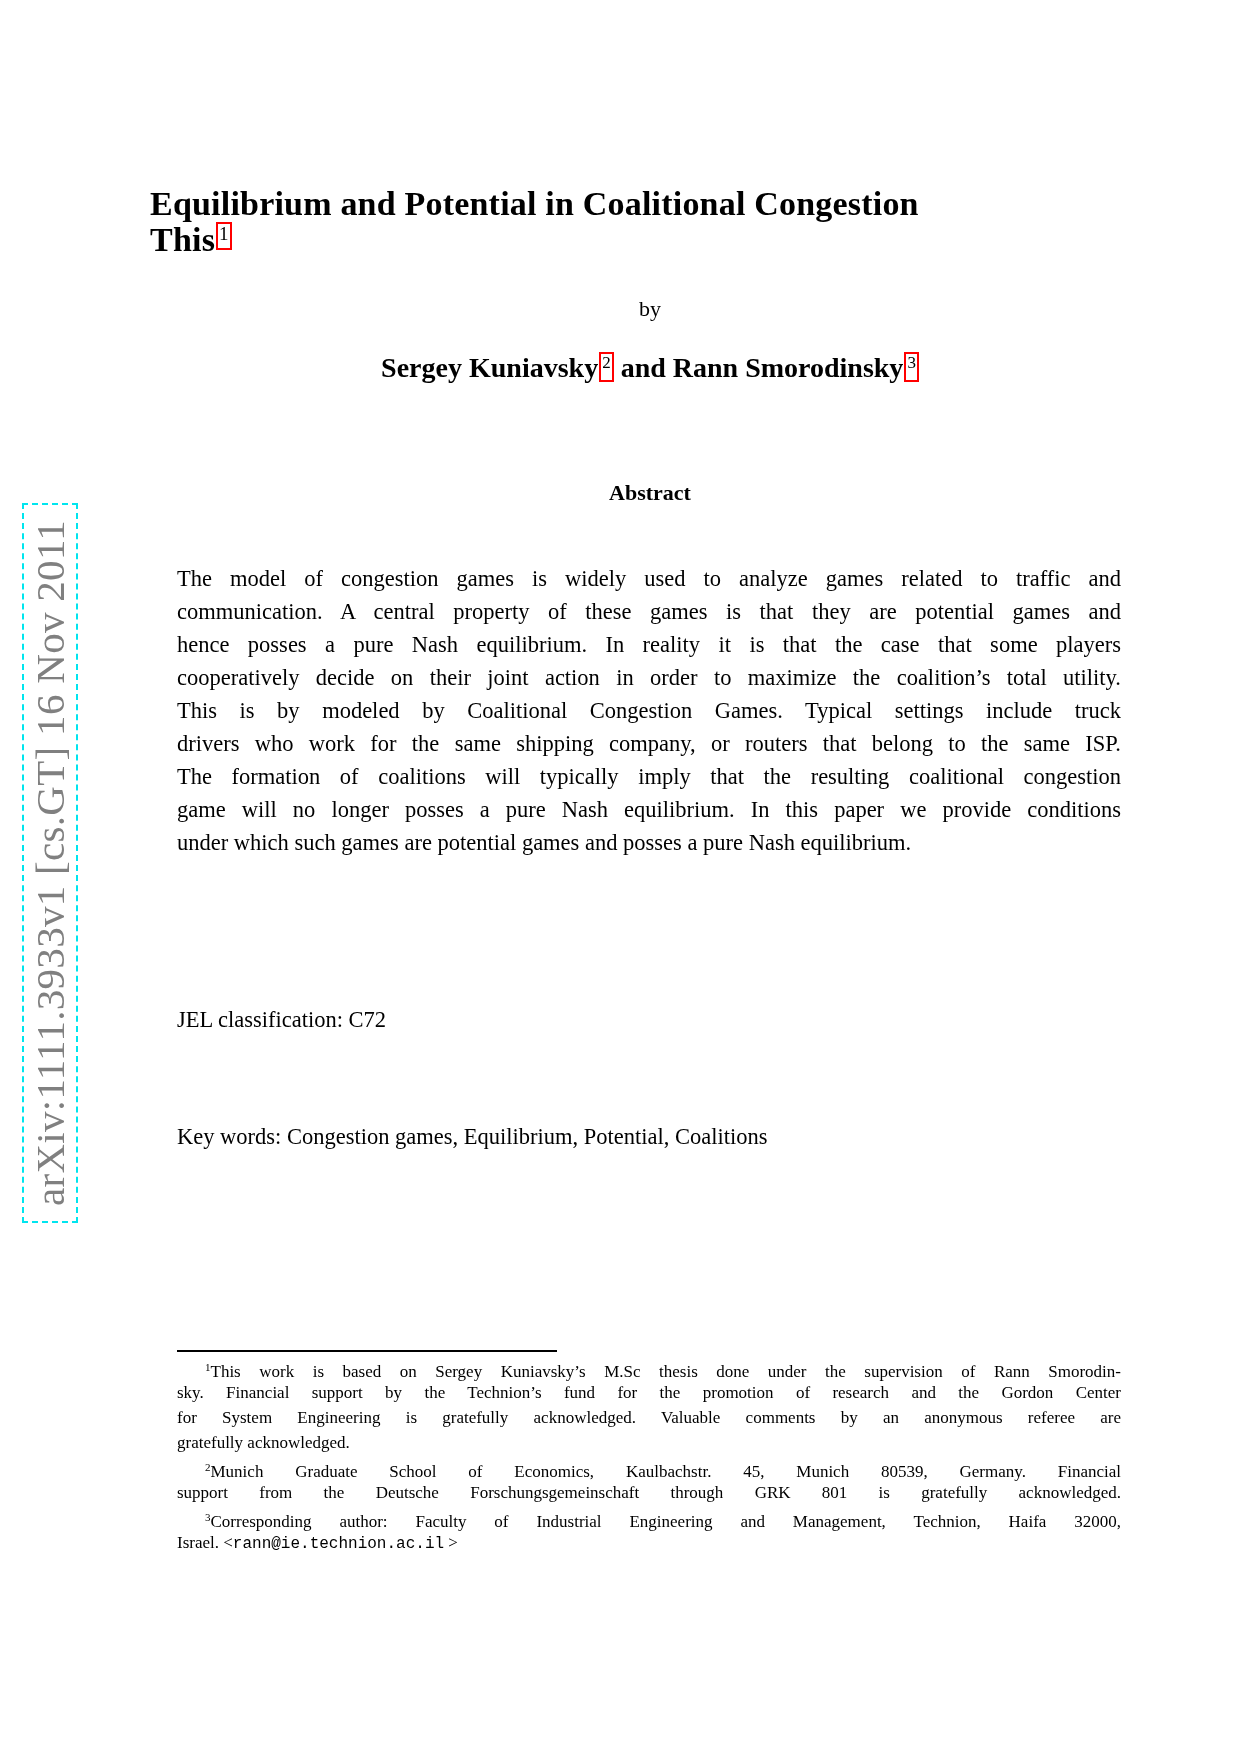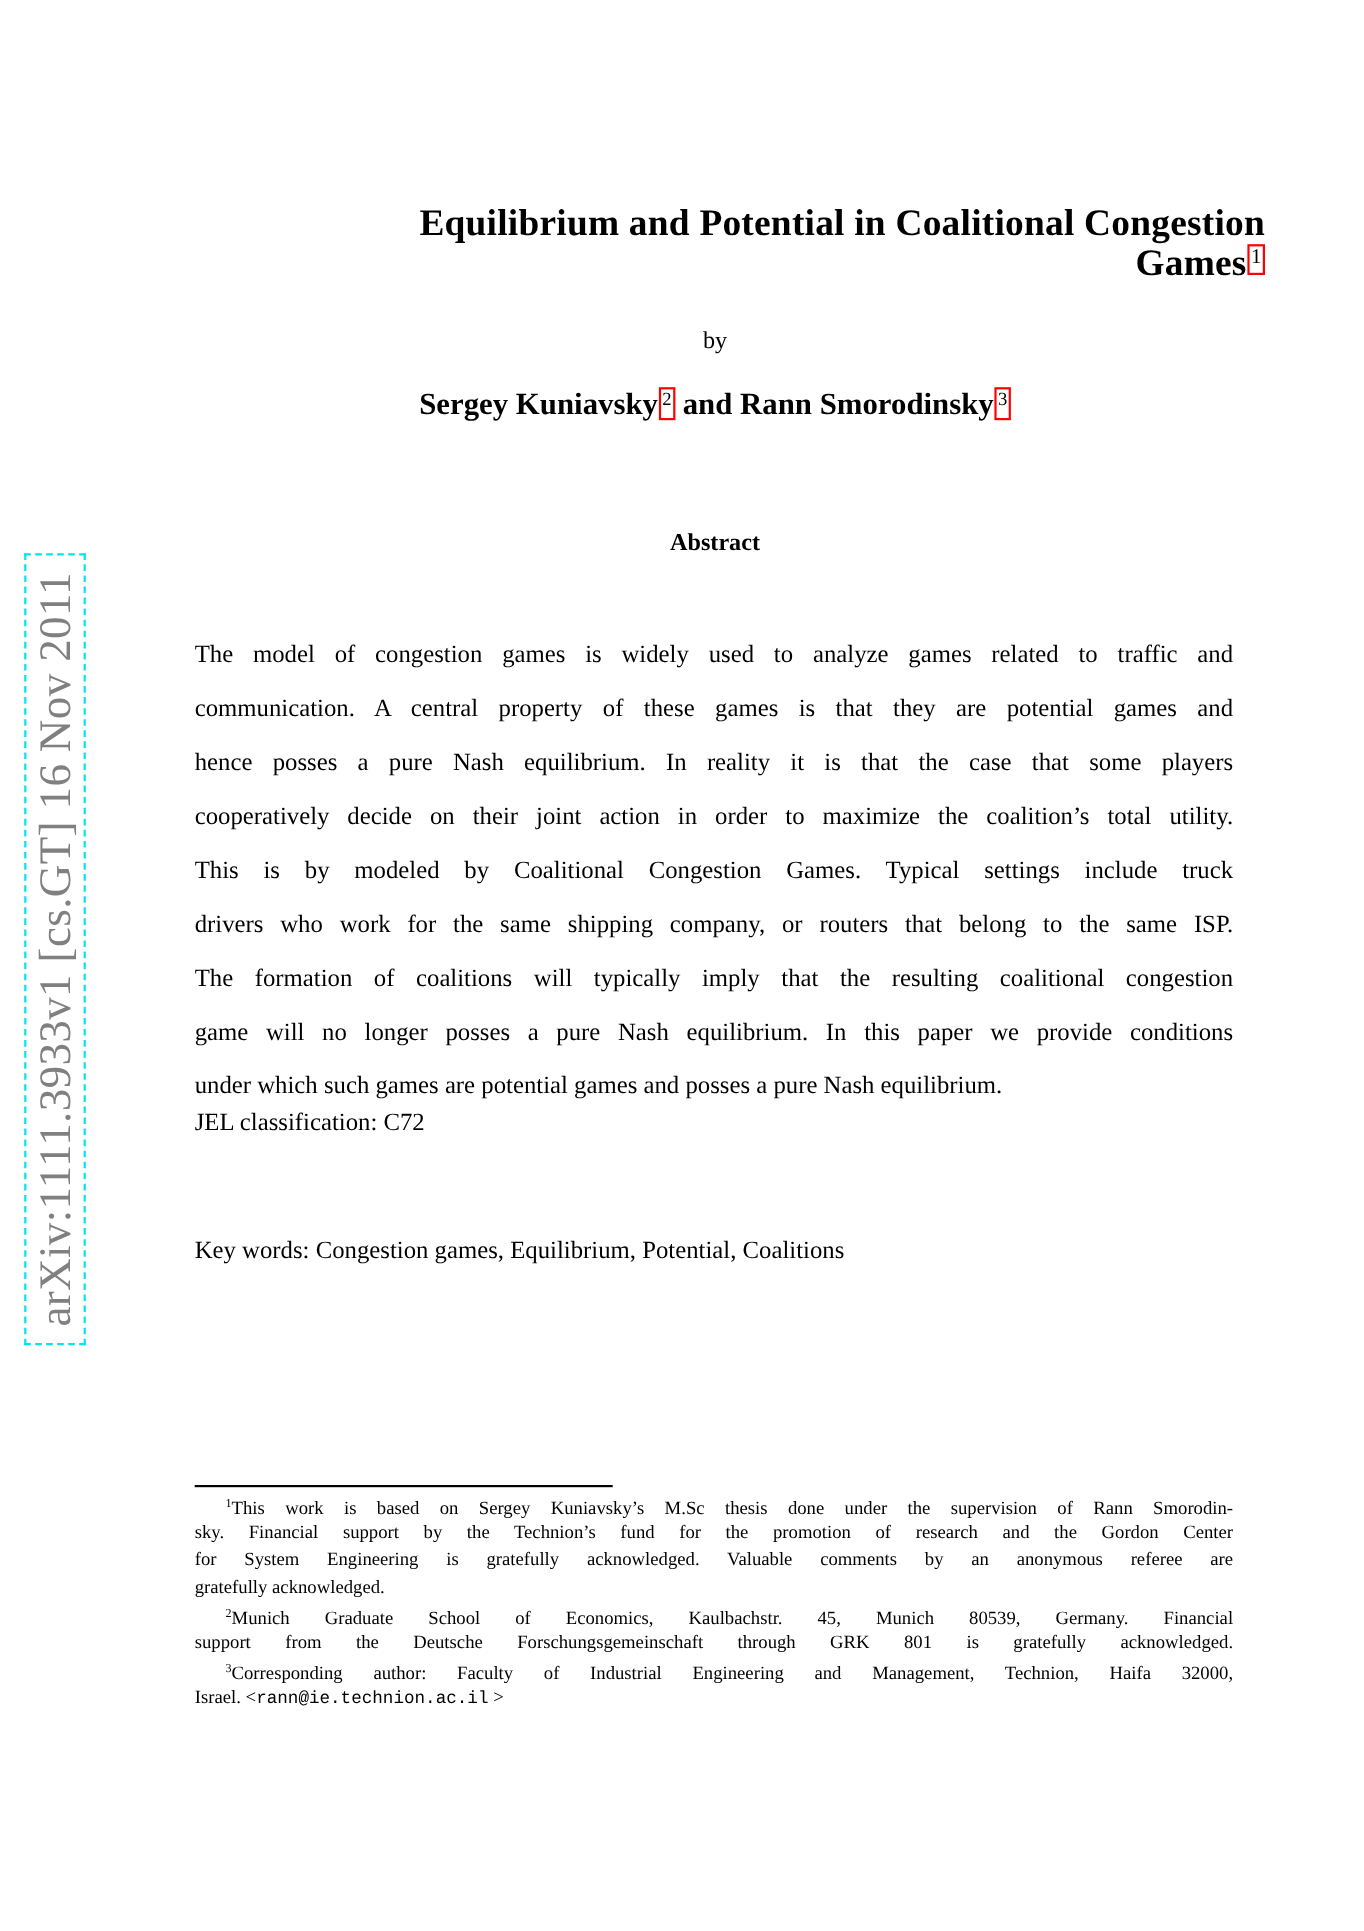--- a/index.html
+++ b/index.html
@@ -4,21 +4,21 @@
   <style>
     html, body { margin: 0; padding: 0; background: #ffffff; }
     body {
       width: 1240px; height: 1755px; position: relative; overflow: hidden;
       font-family: "DejaVu Serif", "Liberation Serif", serif;
       color: #000;
     }
     .abs { position: absolute; }
     .title {
       left: 150px; width: 1000px; top: 186px;
-      text-align: right; font-weight: bold; font-size: 34px; line-height: 36px;
+      text-align: left; font-weight: bold; font-size: 34px; line-height: 36px;
       font-family: "Liberation Serif", serif;
       letter-spacing: 0.2px;
     }
     .fnlink {
       display: inline-block; border: 2px solid #ff0000; font-weight: normal;
       font-size: 19px; line-height: 20px; vertical-align: top;
       padding: 0 1px; margin-left: 1px; height: 28px; box-sizing: border-box;
     }
     .by {
       left: 0; width: 1300px; top: 296px; text-align: center;
@@ -31,21 +31,21 @@
     .authors .fnlink { font-size: 17px; height: 30px; line-height: 18px; }
     .abstract-heading {
       left: 0; width: 1300px; top: 480px; text-align: center;
       font-size: 22px; font-weight: bold; font-family: "Liberation Serif", serif;
     }
     .abstract-body {
       left: 177px; width: 944px; top: 562px;
       font-size: 22.5px; line-height: 33px; text-align: justify;
       font-family: "Liberation Serif", serif;
     }
-    .abstract-body .line { display: block; text-align: justify; text-align-last: justify; height: 33px; white-space: nowrap; margin-top: 16px; }
+    .abstract-body .line { display: block; text-align: justify; text-align-last: justify; height: 33px; white-space: nowrap; }
     .abstract-body .line.last { text-align-last: left; }
     .meta-line {
       left: 177px; font-size: 22.5px; font-family: "Liberation Serif", serif;
     }
     .jel { top: 1007px; }
     .keywords { top: 1124px; }
     .fn-rule {
       left: 177px; top: 1350px; width: 380px; height: 0; border-top: 2px solid #000;
     }
     .footnotes {
@@ -70,21 +70,21 @@
   </style>
 </head>
 <body>
 
 <div class="abs stamp">
   <span class="stamp-text">arXiv:1111.3933v1  [cs.GT]  16 Nov 2011</span>
 </div>
 
 <div class="abs title">
   <div>Equilibrium and Potential in Coalitional Congestion</div>
-  <div><span>Games</span><a class="fnlink">1</a></div>
+  <div><span>This</span><a class="fnlink">1</a></div>
 </div>
 
 <div class="abs by">by</div>
 
 <div class="abs authors">
   <span>Sergey Kuniavsky</span><a class="fnlink">2</a><span style="white-space:pre"> and </span><span>Rann Smorodinsky</span><a class="fnlink">3</a>
 </div>
 
 <div class="abs abstract-heading">Abstract</div>
 

